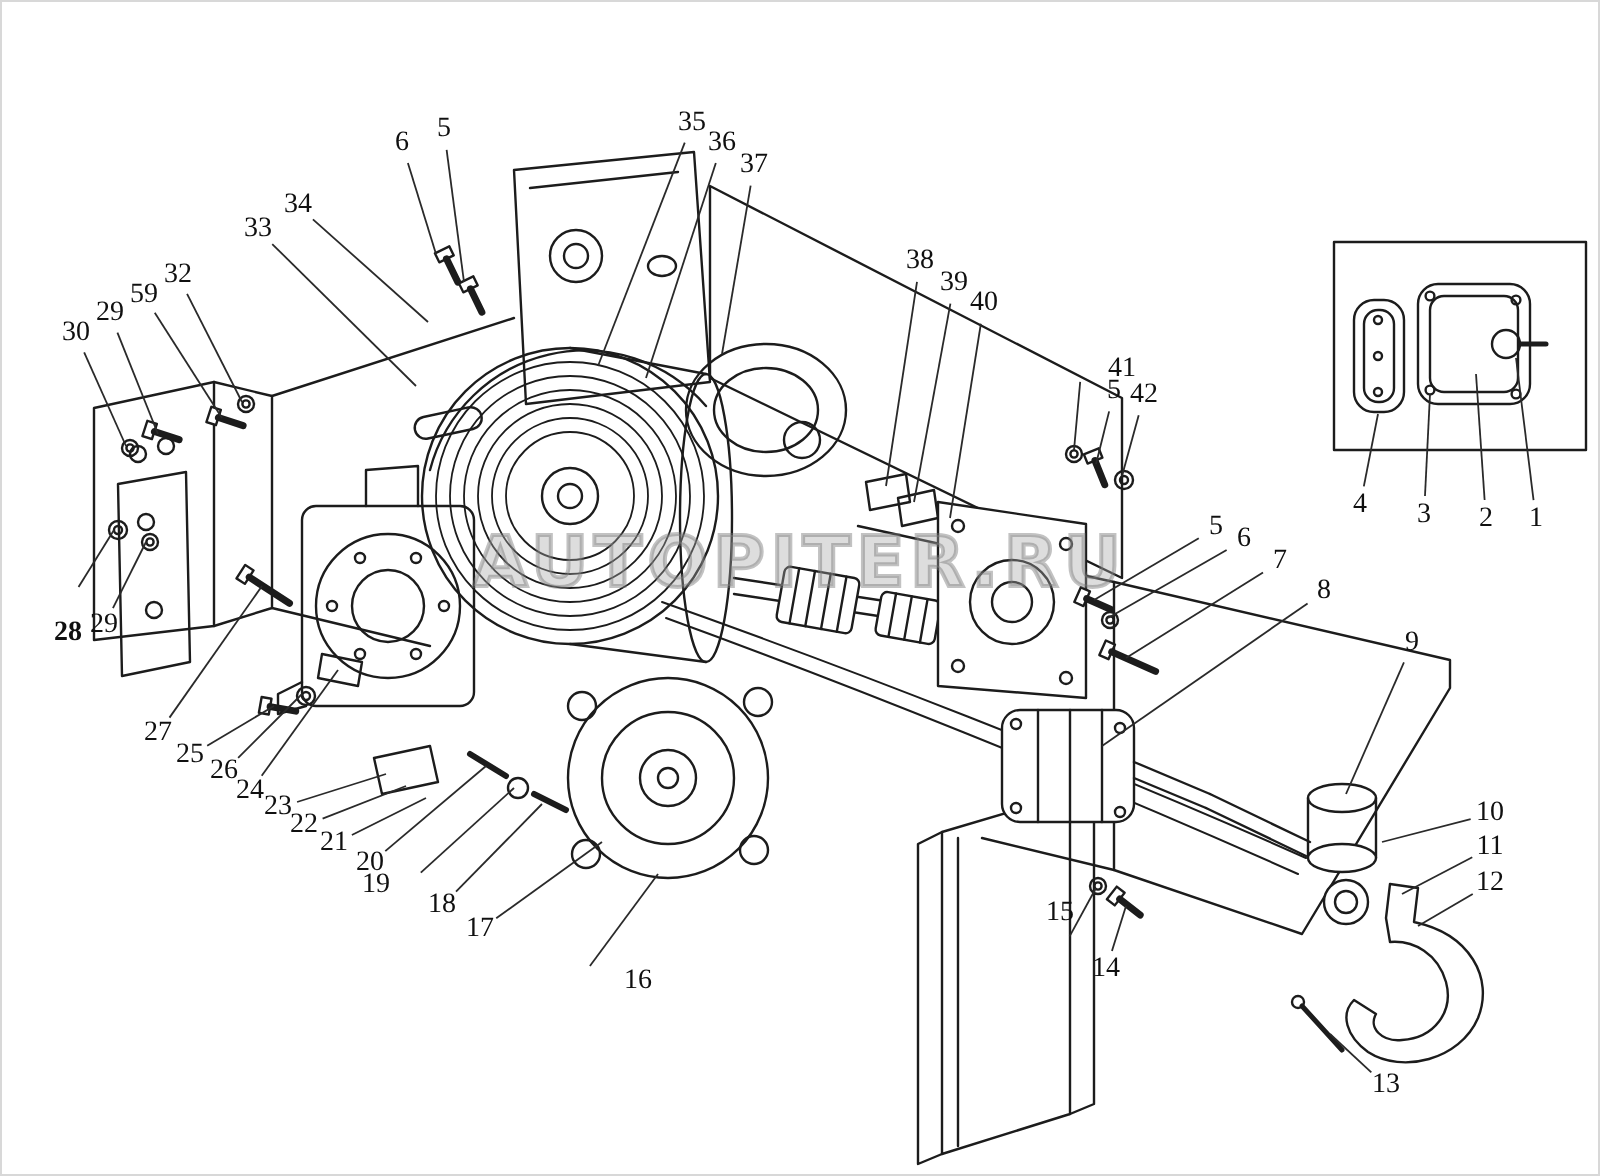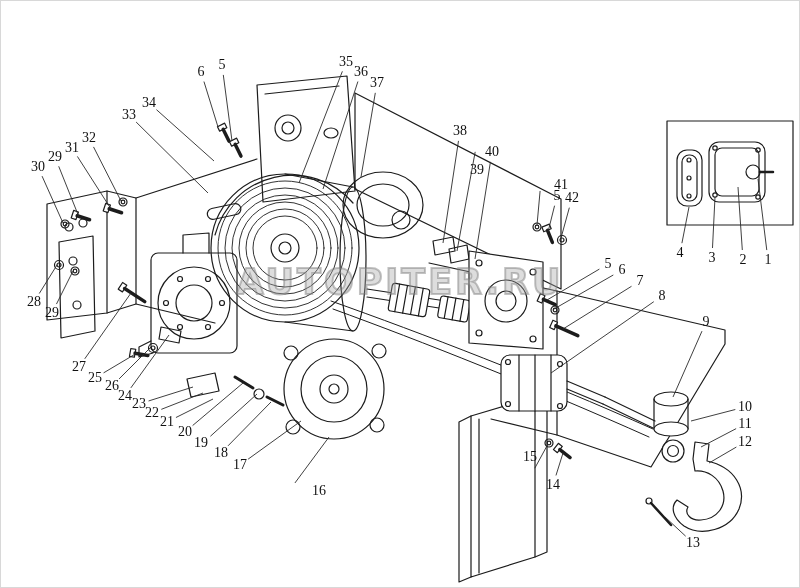--- a/index.html
+++ b/index.html
@@ -295,52 +295,52 @@
   <div class="callout-layer" id="callout-layer">
       <div class="callout" style="left: 767px; top: 259px;">1</div>
       <div class="callout" style="left: 742px; top: 259px;">2</div>
       <div class="callout" style="left: 711px; top: 257px;">3</div>
       <div class="callout" style="left: 679px; top: 252px;">4</div>
       <div class="callout" style="left: 221px; top: 64px;">5</div>
       <div class="callout" style="left: 200px; top: 71px;">6</div>
       <div class="callout" style="left: 148px; top: 102px;">34</div>
       <div class="callout" style="left: 128px; top: 114px;">33</div>
       <div class="callout" style="left: 88px; top: 137px;">32</div>
-      <div class="callout" style="left: 71px; top: 147px;">31</div>
+      <div class="callout" style="left: 71px; top: 147px;">59</div>
       <div class="callout" style="left: 54px; top: 156px;">29</div>
       <div class="callout" style="left: 37px; top: 166px;">30</div>
       <div class="callout" style="left: 345px; top: 61px;">35</div>
       <div class="callout" style="left: 360px; top: 71px;">36</div>
       <div class="callout" style="left: 376px; top: 82px;">37</div>
       <div class="callout" style="left: 459px; top: 130px;">38</div>
-      <div class="callout" style="left: 476px; top: 141px; margin-top: 28px;">39</div>
+      <div class="callout" style="left: 476px; top: 141px;">39</div>
       <div class="callout" style="left: 491px; top: 151px;">40</div>
       <div class="callout" style="left: 540px; top: 184px; margin-left: 20px;">41</div>
       <div class="callout" style="left: 556px; top: 195px;">5</div>
       <div class="callout" style="left: 571px; top: 197px;">42</div>
       <div class="callout" style="left: 607px; top: 263px;">5</div>
       <div class="callout" style="left: 621px; top: 269px;">6</div>
       <div class="callout" style="left: 639px; top: 280px;">7</div>
       <div class="callout" style="left: 661px; top: 295px;">8</div>
       <div class="callout" style="left: 705px; top: 321px;">9</div>
       <div class="callout" style="left: 744px; top: 406px;">10</div>
       <div class="callout" style="left: 744px; top: 423px;">11</div>
       <div class="callout" style="left: 744px; top: 441px;">12</div>
       <div class="callout" style="left: 692px; top: 542px;">13</div>
       <div class="callout" style="left: 552px; top: 484px;">14</div>
       <div class="callout" style="left: 529px; top: 456px;">15</div>
       <div class="callout" style="left: 288px; top: 490px; margin-left: 30px;">16</div>
       <div class="callout" style="left: 239px; top: 464px;">17</div>
       <div class="callout" style="left: 220px; top: 452px;">18</div>
-      <div class="callout" style="left: 200px; top: 442px; text-align: center;">19</div>
+      <div class="callout" style="left: 187px; top: 442px; text-align: center;">19</div>
       <div class="callout" style="left: 184px; top: 431px;">20</div>
       <div class="callout" style="left: 166px; top: 421px;">21</div>
       <div class="callout" style="left: 151px; top: 412px;">22</div>
       <div class="callout" style="left: 138px; top: 403px;">23</div>
       <div class="callout" style="left: 124px; top: 395px;">24</div>
       <div class="callout" style="left: 94px; top: 377px; text-align: right;">25</div>
       <div class="callout" style="left: 111px; top: 385px;">26</div>
       <div class="callout" style="left: 78px; top: 366px;">27</div>
-      <div class="callout" style="left: 33px; top: 301px;">28</div>
+      <div class="callout" style="left: 33px; top: 316px; font-weight: bold;">28</div>
       <div class="callout" style="left: 51px; top: 312px;">29</div>
     </div>
 
 </div>
 
 </body></html>

